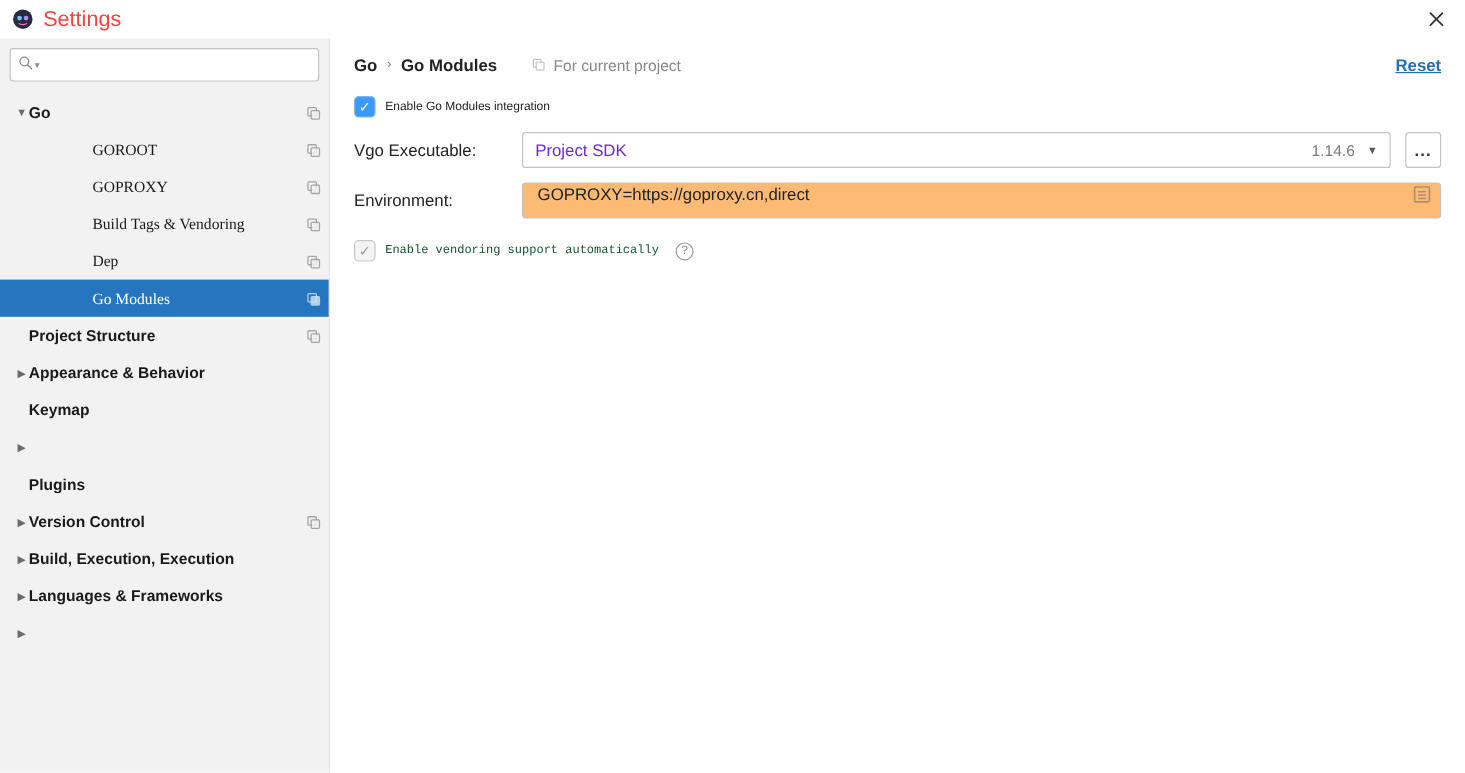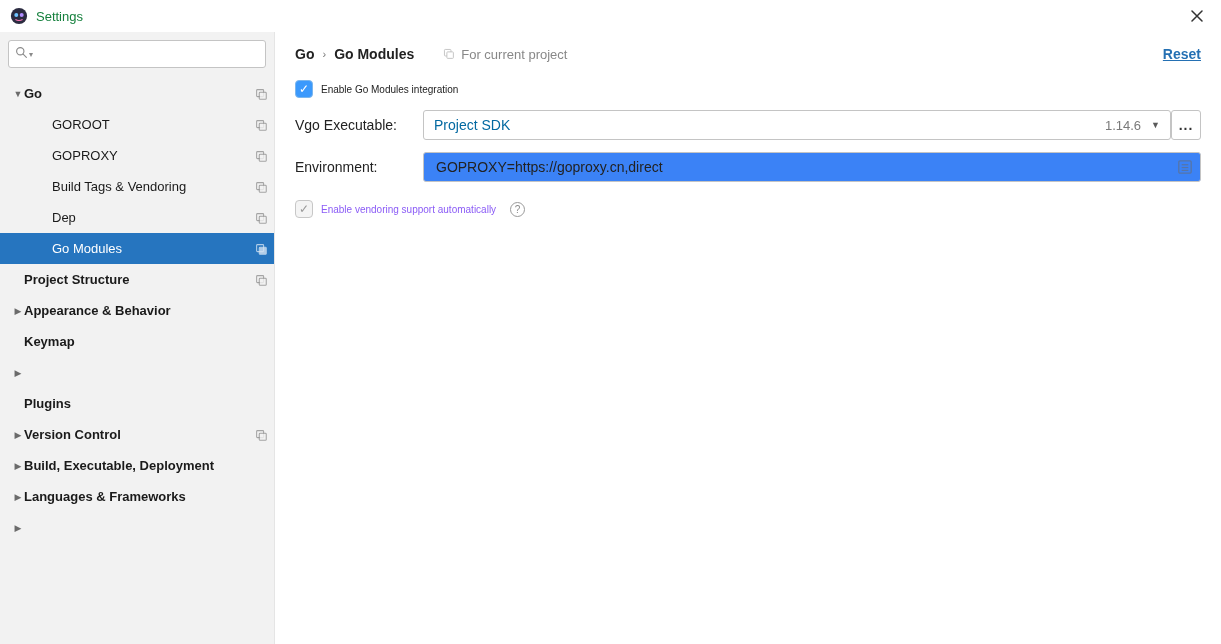--- a/index.html
+++ b/index.html
@@ -19,21 +19,21 @@
     height: 32px;
     display: flex;
     align-items: center;
     padding: 0 10px;
     background: #fff;
   }
   .titlebar .app-icon {
     width: 18px; height: 18px; margin-right: 8px;
     display: flex; align-items: center; justify-content: center;
   }
-  .titlebar .title { font-size: 13px; color: #15803d; }
+  .titlebar .title { font-size: 18px; color: #ef4444; }
   .titlebar .spacer { flex: 1; }
   .titlebar .close-btn {
     width: 28px; height: 28px; display: flex; align-items: center; justify-content: center;
     cursor: pointer; font-size: 16px; color: #333;
   }
   .body {
     flex: 1; display: flex; min-height: 0;
   }
   .sidebar {
     width: 275px;
@@ -69,21 +69,21 @@
   .tree-row .arrow {
     width: 12px; text-align: center; font-size: 9px; color: #6b6b6b;
     display: inline-block;
   }
   .tree-row .label { flex: 1; white-space: nowrap; overflow: hidden; text-overflow: ellipsis; }
   .tree-row .copy-icon {
     width: 14px; height: 14px; opacity: 0.45; flex-shrink: 0;
   }
   .tree-row.selected .copy-icon { opacity: 0.8; filter: brightness(2); }
   .indent-0 { padding-left: 12px; }
-  .indent-1 { padding-left: 52px; }
+  .indent-1 { padding-left: 77px; font-family: Liberation Serif, serif; }
   .bold { font-weight: 600; }
 
   .content {
     flex: 1; padding: 14px 20px 16px 20px; display: flex; flex-direction: column;
     min-width: 0;
   }
   .crumbs-row {
     display: flex; align-items: center; gap: 8px;
     margin-bottom: 18px;
   }
@@ -102,41 +102,41 @@
     background: #3b99fc;
     display: flex; align-items: center; justify-content: center;
     cursor: pointer;
   }
   .checkbox-blue.disabled {
     background: #f4f4f4; border-color: #c7c7c7;
   }
   .checkbox-blue .chk { color: #fff; font-size: 12px; line-height: 1; }
   .checkbox-blue.disabled .chk { color: #9a9a9a; }
   .chk-label { font-size: 10px; color: #222; }
-  .chk-label.disabled { color: #8b5cf6; }
+  .chk-label.disabled { color: #14532d; font-family: Liberation Mono, monospace; }
 
   .field-label { width: 128px; font-size: 14px; color: #222; }
-  .vgo-row { align-items: center; }
+  .vgo-row { gap: 12px; align-items: center; }
   .vgo-select {
     flex: 1; height: 30px; border: 1px solid #c4c4c4; border-radius: 3px;
     display: flex; align-items: center; padding: 0 10px; background: #fff;
     cursor: pointer;
   }
-  .vgo-select .sel-text { flex: 1; font-size: 14px; color: #0369a1; }
+  .vgo-select .sel-text { flex: 1; font-size: 14px; color: #6d28d9; }
   .vgo-select .sel-ver { font-size: 13px; color: #7a7a7a; margin-right: 10px; }
   .vgo-select .sel-caret { font-size: 9px; color: #5a5a5a; }
   .ellipsis-btn {
     width: 30px; height: 30px; border: 1px solid #c4c4c4; border-radius: 3px;
     background: #fff; display: flex; align-items: center; justify-content: center;
     cursor: pointer; font-size: 14px; font-weight: 600; letter-spacing: 1px; color: #333;
   }
 
   .env-input-wrap {
     flex: 1; height: 30px; border: 1px solid #c4c4c4; border-radius: 3px;
-    display: flex; align-items: center; background: #3b82f6; padding: 0 6px 0 10px;
+    display: flex; align-items: flex-start; background: #fdba74; padding: 0 6px 0 10px;
   }
   .env-input-wrap input {
     flex: 1; border: none; outline: none; font-size: 14px; color: #222; background: transparent;
   }
   .env-input-wrap .inline-btn {
     width: 18px; height: 18px; opacity: 0.55; cursor: pointer;
   }
 
   .help-circle {
     width: 15px; height: 15px; border: 1px solid #9a9a9a; border-radius: 50%;
@@ -250,21 +250,21 @@
         <div class="tree-row indent-0">
           <span class="arrow">▶</span>
           <span class="label bold">Version Control</span>
           <svg class="copy-icon" viewBox="0 0 16 16">
   <rect x="3" y="3" width="8" height="8" rx="1" fill="none" stroke="currentColor" stroke-width="1.2" opacity="0.8"></rect>
   <rect x="6" y="6" width="8" height="8" rx="1" fill="#f2f2f2" stroke="currentColor" stroke-width="1.2" opacity="0.8"></rect>
 </svg>
         </div>
         <div class="tree-row indent-0">
           <span class="arrow">▶</span>
-          <span class="label bold">Build, Executable, Deployment</span>
+          <span class="label bold">Build, Execution, Execution</span>
         </div>
         <div class="tree-row indent-0">
           <span class="arrow">▶</span>
           <span class="label bold">Languages &amp; Frameworks</span>
         </div>
         <div class="tree-row indent-0">
           <span class="arrow">▶</span>
         </div>
       </div>
   </div>

